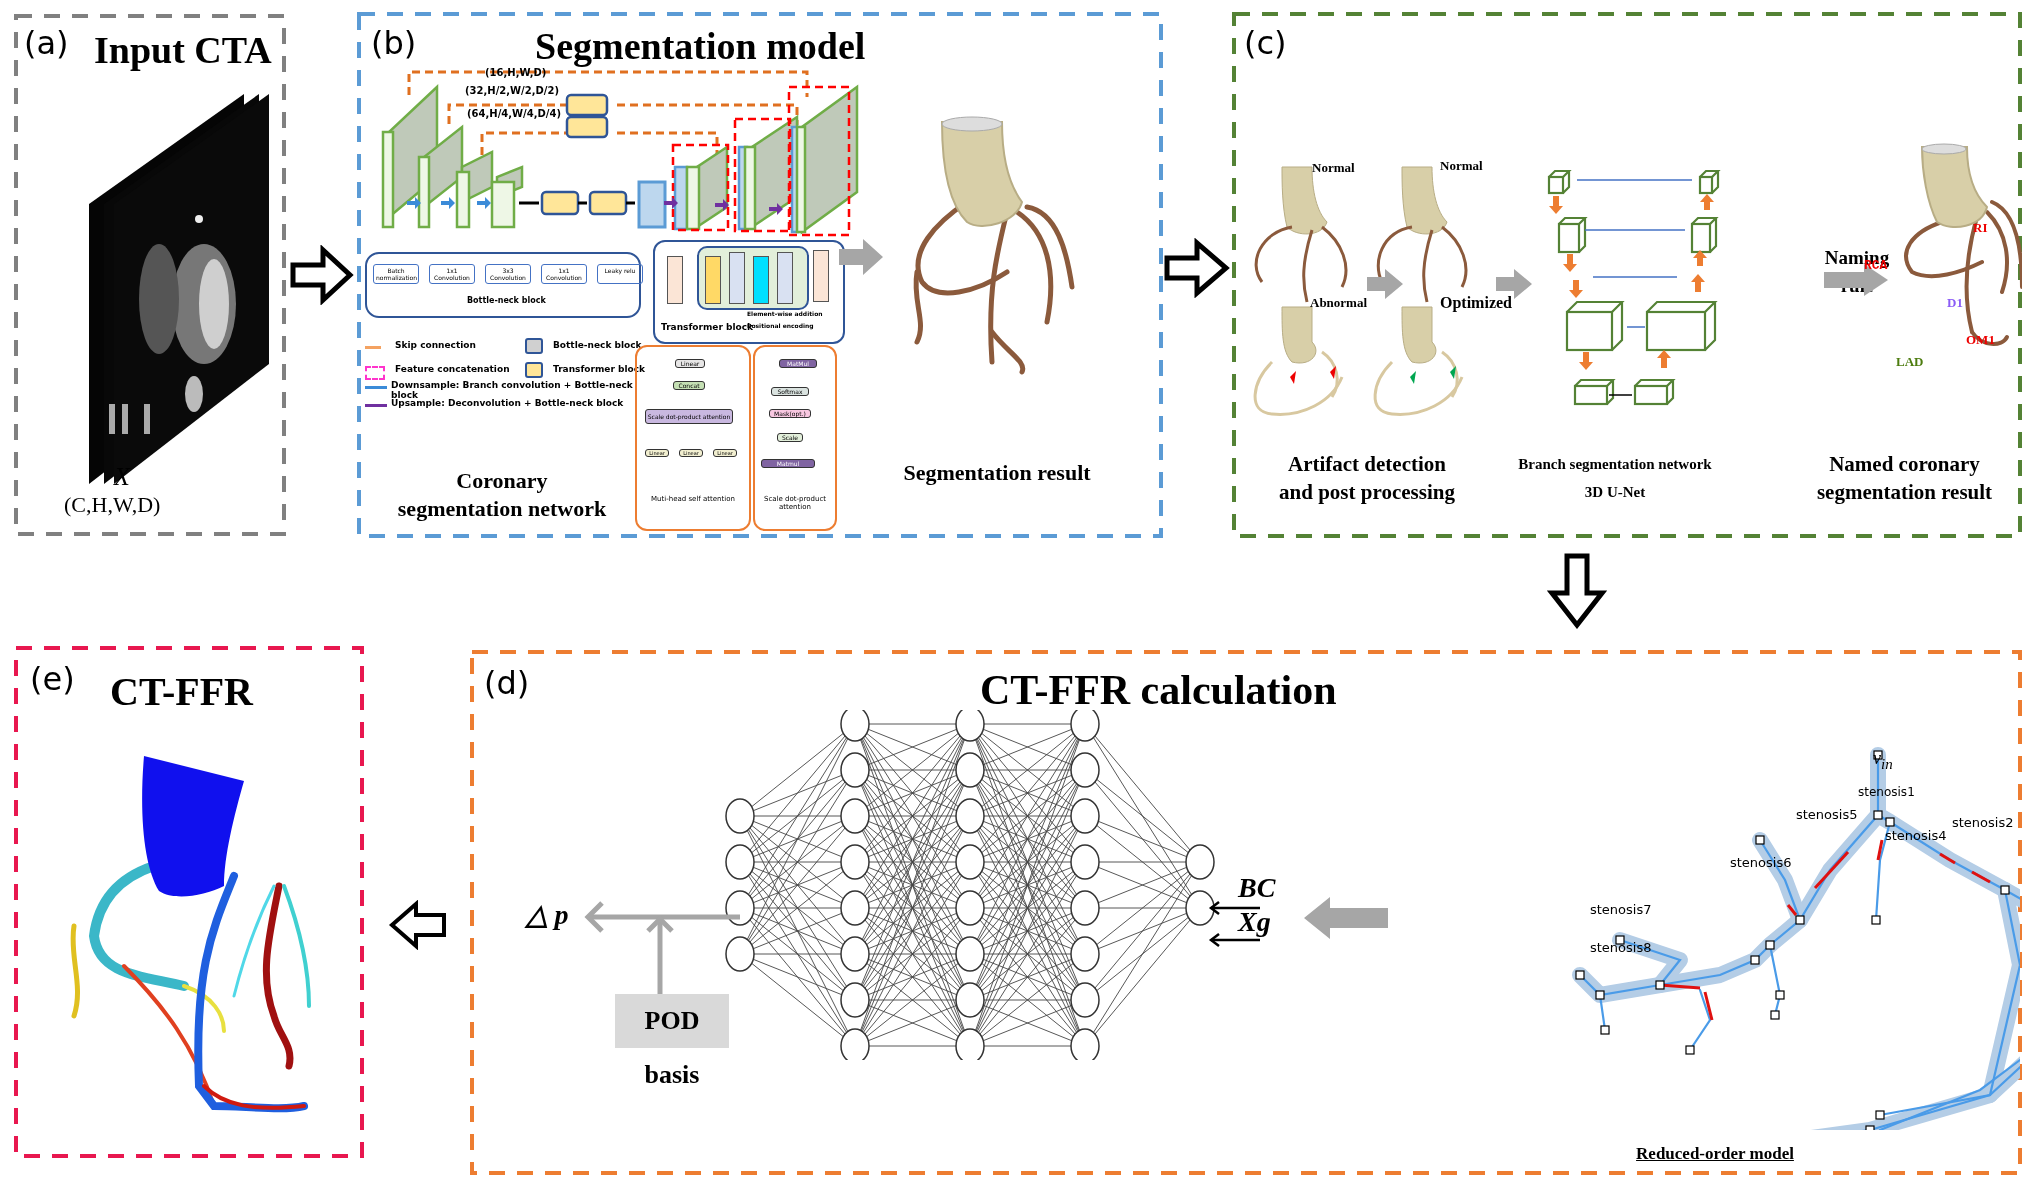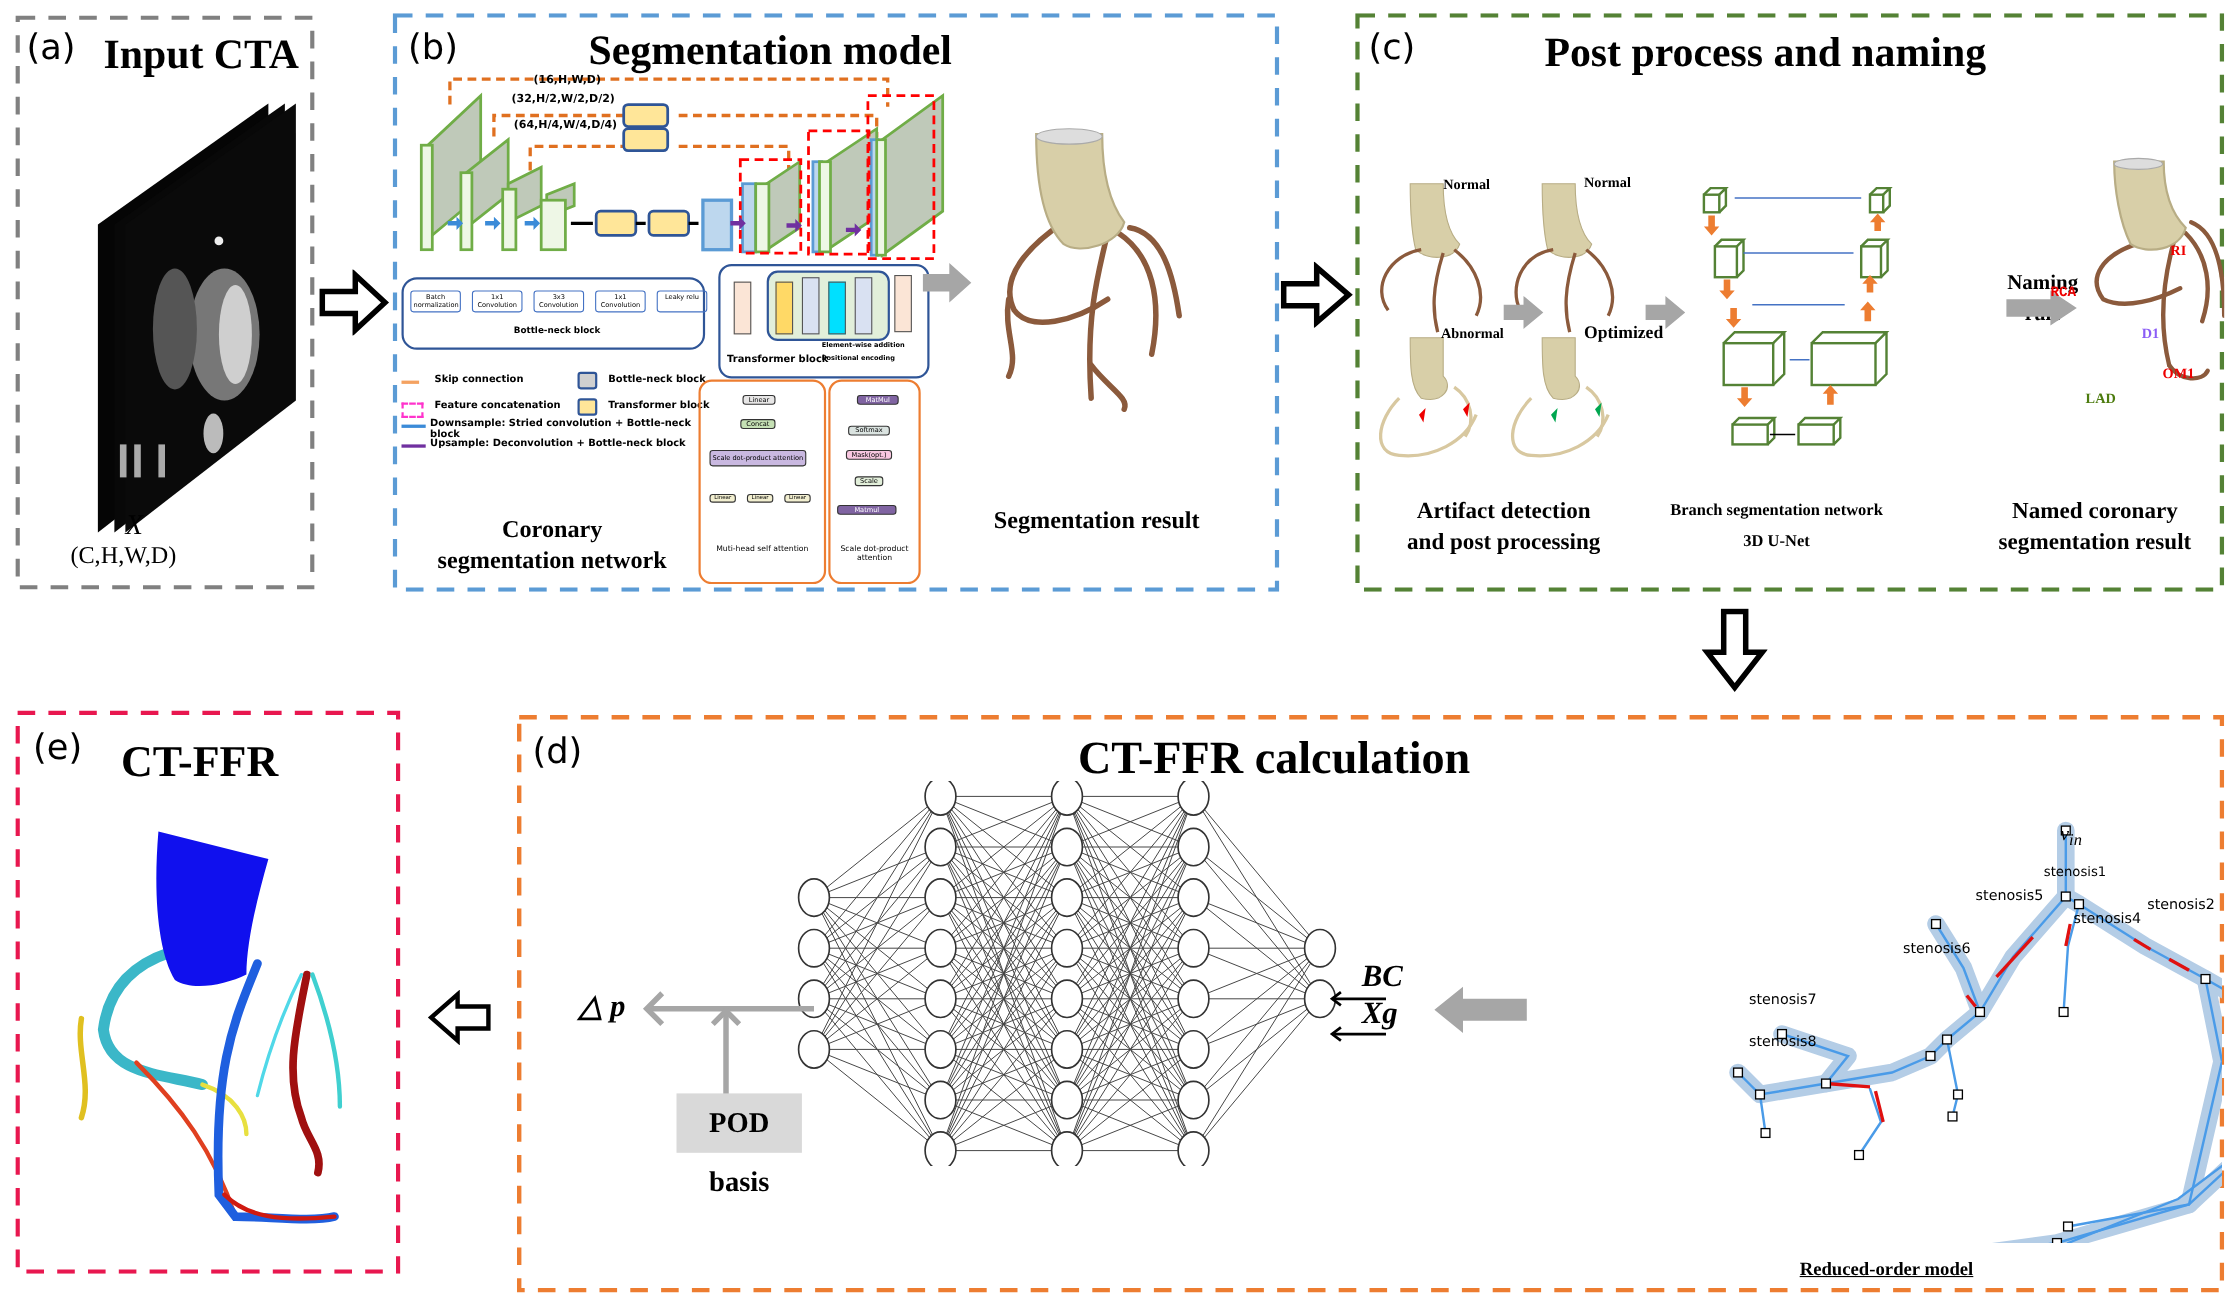--- a/index.html
+++ b/index.html
@@ -150,21 +150,21 @@
     <div class="small" style="position:absolute;left:92px;top:80px;font-size:6px;font-weight:bold;">Positional encoding</div>
     <div class="small" style="position:absolute;left:6px;top:80px;font-weight:bold;font-size:9px;">Transformer block</div>
   </div>
 
   <div class="abs" style="left:8px;top:332px;width:290px;height:80px;">
     <div class="abs" style="left:0;top:2px;width:16px;height:3px;background:#f4a261;"></div>
     <div class="abs small" style="left:30px;top:-4px;font-weight:bold;">Skip connection</div>
     <div class="abs" style="left:0;top:22px;width:16px;height:10px;border:2px dashed #ff33cc;"></div>
     <div class="abs small" style="left:30px;top:20px;font-weight:bold;">Feature concatenation</div>
     <div class="abs" style="left:0;top:42px;width:22px;height:3px;background:#3b8bd8;"></div>
-    <div class="abs small" style="left:26px;top:36px;font-weight:bold;">Downsample: Stried convolution + Bottle-neck block</div>
+    <div class="abs small" style="left:26px;top:36px;font-weight:bold;">Downsample: Branch convolution + Bottle-neck block</div>
     <div class="abs" style="left:0;top:60px;width:22px;height:3px;background:#7030a0;"></div>
     <div class="abs small" style="left:26px;top:54px;font-weight:bold;">Upsample: Deconvolution + Bottle-neck block</div>
     <div class="abs" style="left:160px;top:-6px;width:14px;height:12px;background:#d0d0d0;border:2px solid #2f5597;border-radius:3px;"></div>
     <div class="abs small" style="left:188px;top:-4px;font-weight:bold;">Bottle-neck block</div>
     <div class="abs" style="left:160px;top:18px;width:14px;height:12px;background:#ffe699;border:2px solid #2f5597;border-radius:3px;"></div>
     <div class="abs small" style="left:188px;top:20px;font-weight:bold;">Transformer block</div>
   </div>
 
   <div class="abs" style="left:278px;top:333px;width:112px;height:182px;border:2.5px solid #ed7d31;border-radius:12px;">
     <div class="small" style="position:absolute;left:38px;top:12px;width:28px;background:#e7e6e6;border:1.5px solid #333;border-radius:3px;text-align:center;font-size:6px;">Linear</div>
@@ -208,21 +208,20 @@
 
 <svg class="abs" style="left:1162px;top:238px;" width="72" height="60">
   <polygon points="5,20 35,20 35,5 64,30 35,55 35,40 5,40" fill="#fff" stroke="#000" stroke-width="5"></polygon>
 </svg>
 
 <div class="panel" style="left:1232px;top:12px;width:790px;height:526px;">
   <svg class="dash" width="790" height="526">
       <rect x="2" y="2" width="786" height="522" fill="none" stroke="#548235" stroke-width="4" stroke-dasharray="16 12"></rect>
     </svg>
   <div class="plabel" style="left:12px;top:12px;">(c)</div>
-  <div class="ptitle" style="left:172px;top:14px;font-size:38px;">Post process and naming</div>
 
   <svg class="abs" style="left:10px;top:140px;" width="240" height="270">
     <g>
       <path d="M40,15 L70,15 C70,40 75,60 85,70 C80,85 55,85 45,75 C40,55 40,30 40,15Z" fill="#d8cfa8" stroke="#b8ad85"></path>
       <g stroke="#8b5a3c" stroke-width="3" fill="none">
           <path d="M50,75 C20,80 5,110 20,130"></path>
           <path d="M70,78 C60,110 60,130 65,150"></path>
           <path d="M80,75 C100,90 110,115 100,135"></path>
         </g>
     </g>

